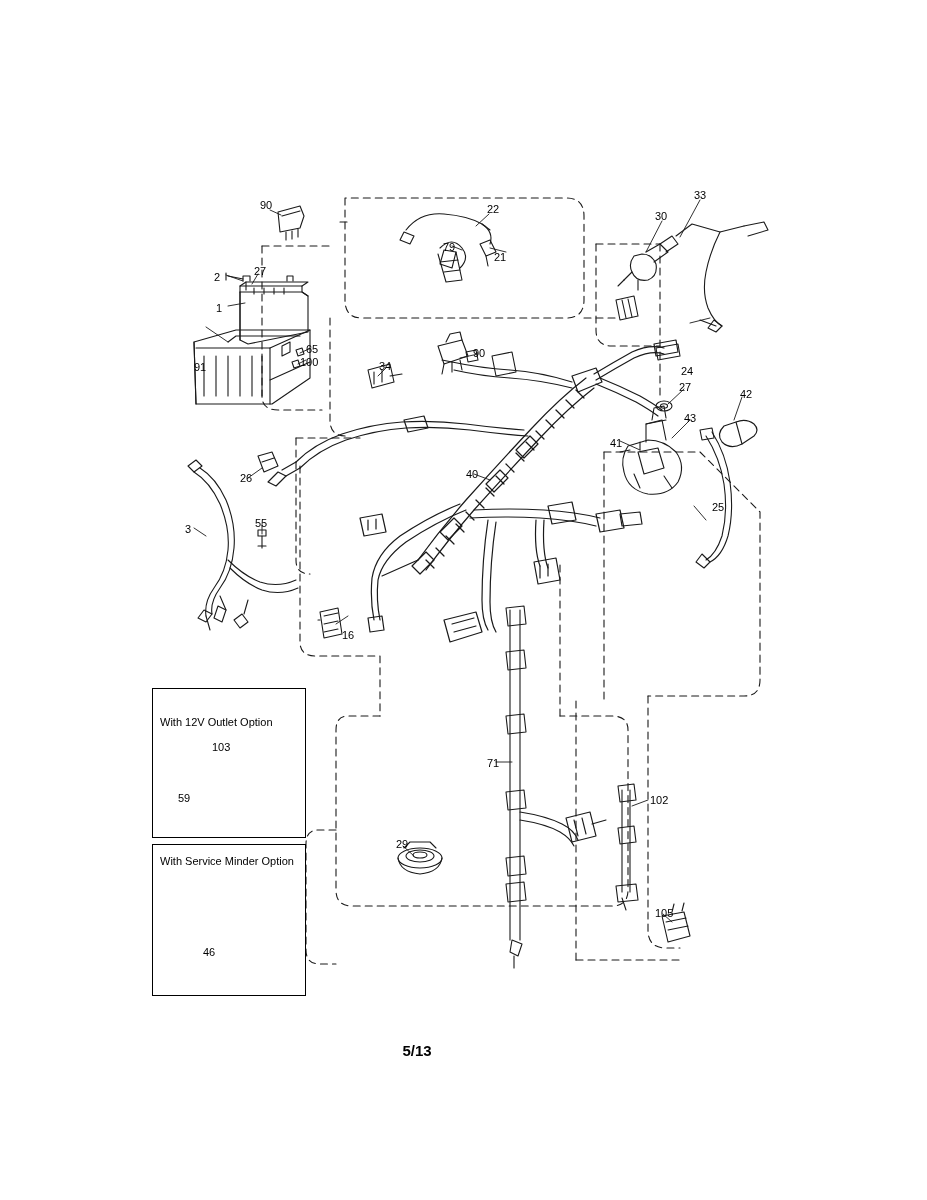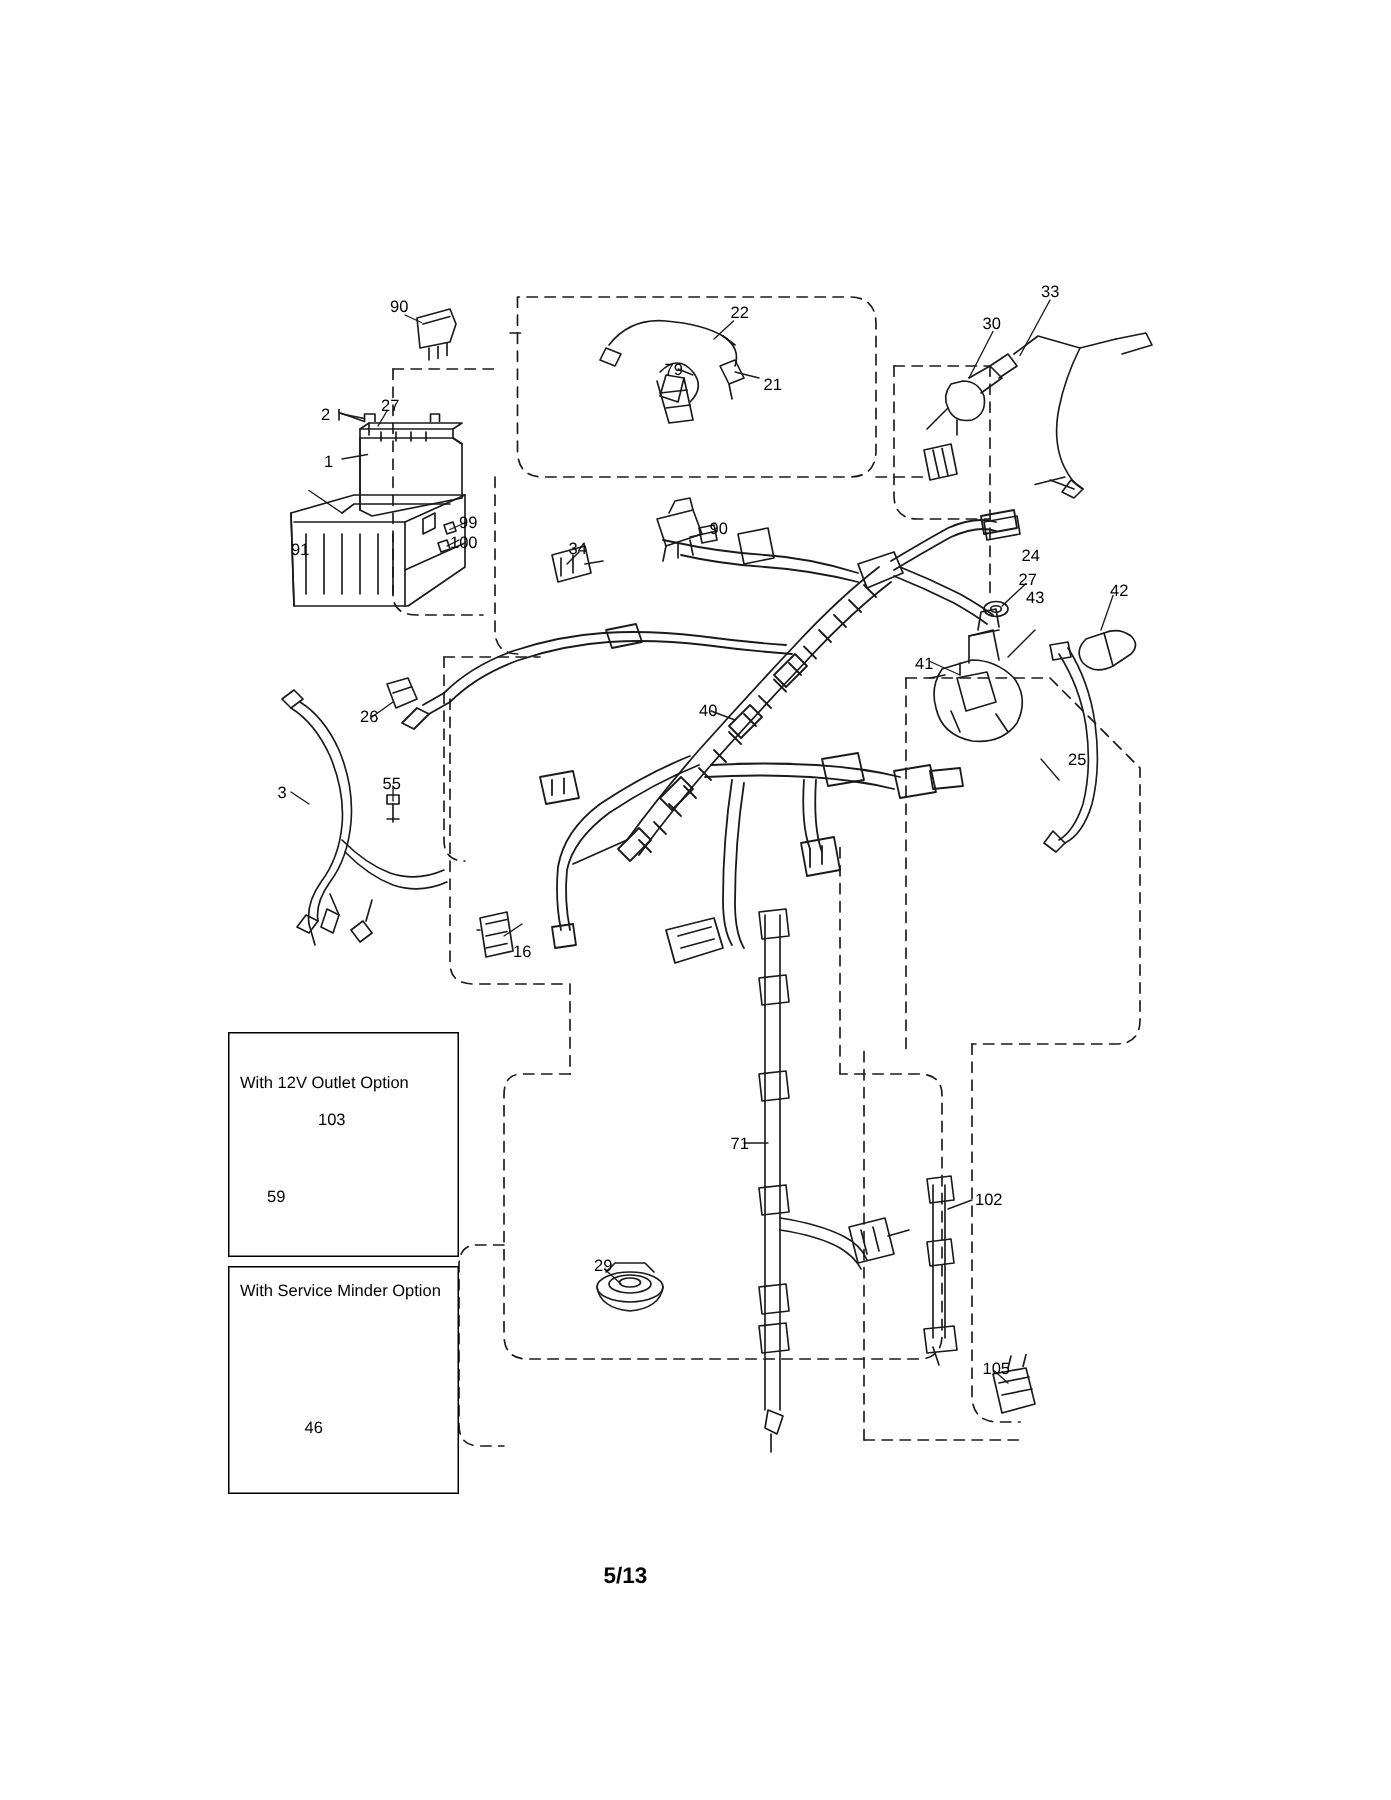--- a/index.html
+++ b/index.html
@@ -453,33 +453,33 @@
   <div class="option-panel" id="panel-service"></div>
 
   <div class="box-label" style="left:160px; top:700px;margin-top:16px;">With 12V Outlet Option</div>
   <div class="box-label" style="left:160px; top:855px;">With Service Minder Option</div>
 
   <div class="callout" style="left:260px; top:200px;">90</div>
   <div class="callout" style="left:487px; top:204px;">22</div>
   <div class="callout" style="left:655px; top:211px;">30</div>
   <div class="callout" style="left:694px; top:190px;">33</div>
   <div class="callout" style="left:443px; top:242px;">79</div>
-  <div class="callout" style="left:509px; top:252px;">21</div>
+  <div class="callout" style="left:494px; top:252px;">21</div>
   <div class="callout" style="left:214px; top:272px;">2</div>
   <div class="callout" style="left:254px; top:266px;">27</div>
   <div class="callout" style="left:216px; top:303px;">1</div>
   <div class="callout" style="left:681px; top:320px;margin-top:46px;">24</div>
   <div class="callout" style="left:194px; top:322px;margin-top:40px;">91</div>
-  <div class="callout" style="left:306px; top:344px;">99</div>
+  <div class="callout" style="left:306px; top:344px;">65</div>
   <div class="callout" style="left:300px; top:357px;">100</div>
   <div class="callout" style="left:379px; top:361px;">34</div>
   <div class="callout" style="left:473px; top:348px;">90</div>
   <div class="callout" style="left:679px; top:382px;">27</div>
   <div class="callout" style="left:740px; top:389px;">42</div>
-  <div class="callout" style="left:684px; top:394px;text-align:center;">43</div>
+  <div class="callout" style="left:684px; top:413px;text-align:center;">43</div>
   <div class="callout" style="left:610px; top:438px;">41</div>
   <div class="callout" style="left:240px; top:473px;">26</div>
   <div class="callout" style="left:466px; top:469px;">40</div>
   <div class="callout" style="left:712px; top:502px;">25</div>
   <div class="callout" style="left:185px; top:524px;">3</div>
   <div class="callout" style="left:255px; top:518px;">55</div>
   <div class="callout" style="left:342px; top:610px;margin-top:20px;">16</div>
   <div class="callout" style="left:487px; top:758px;">71</div>
   <div class="callout" style="left:650px; top:795px;">102</div>
   <div class="callout" style="left:396px; top:839px;">29</div>

